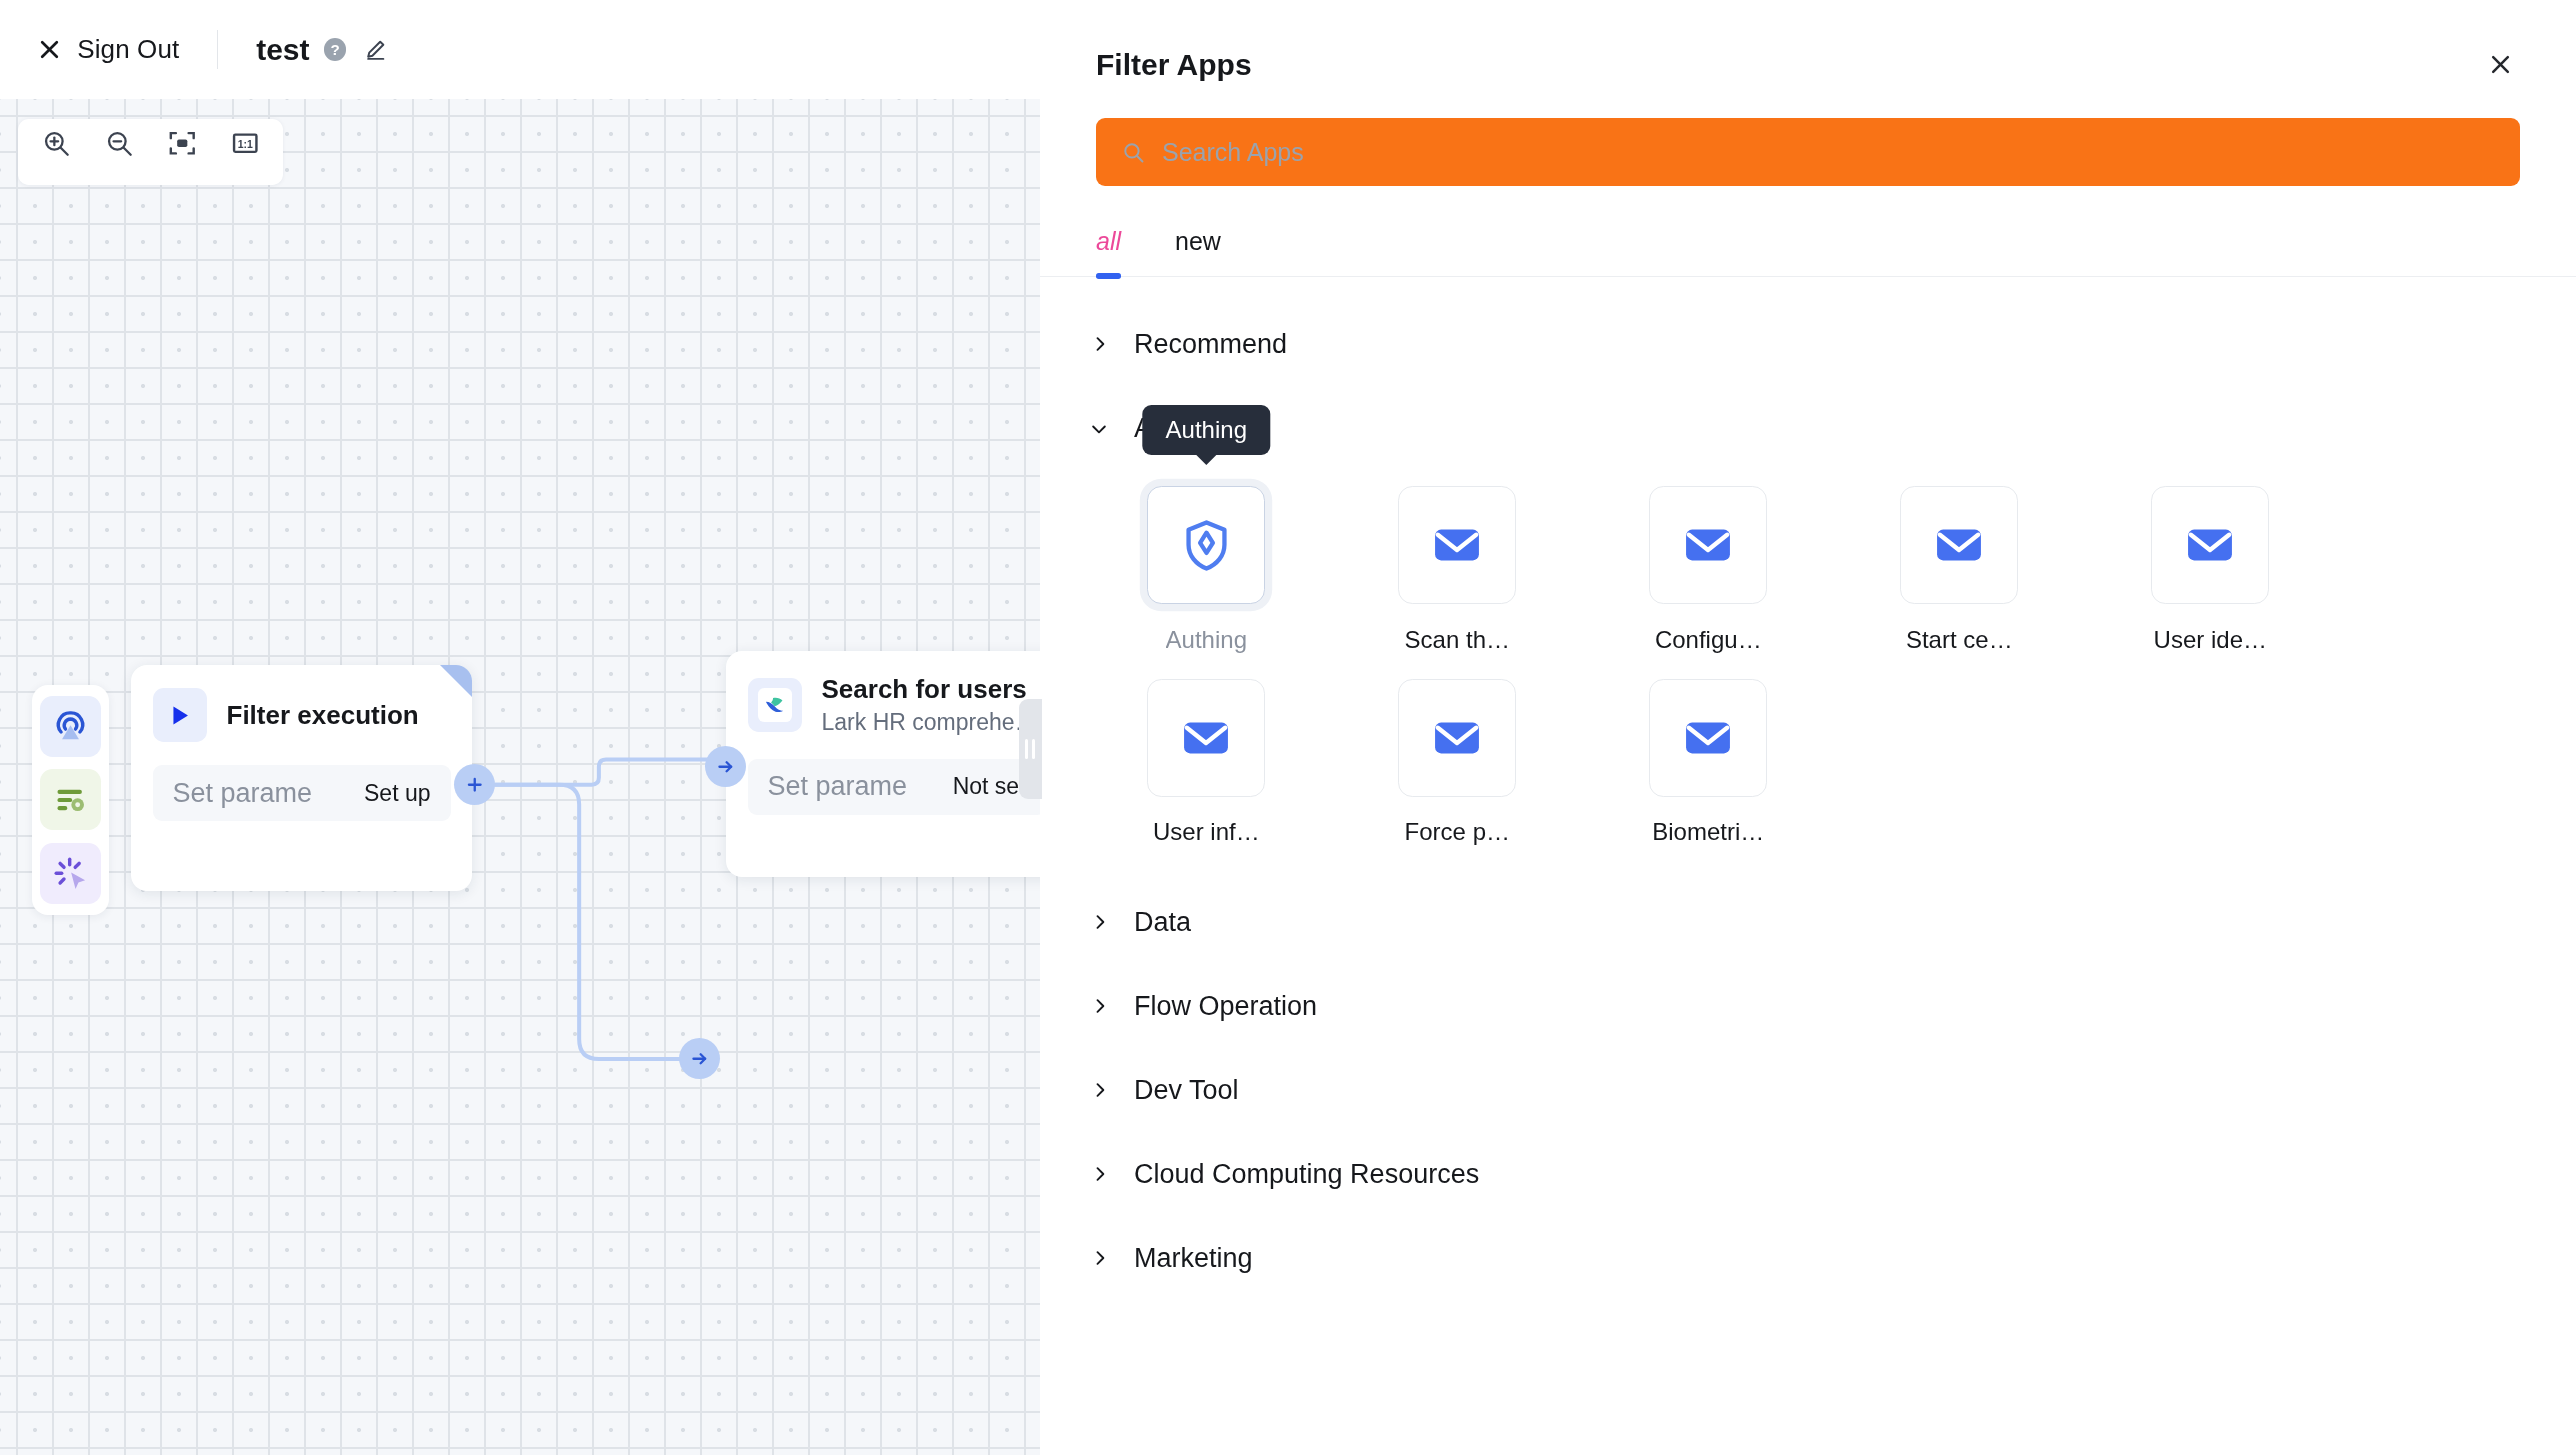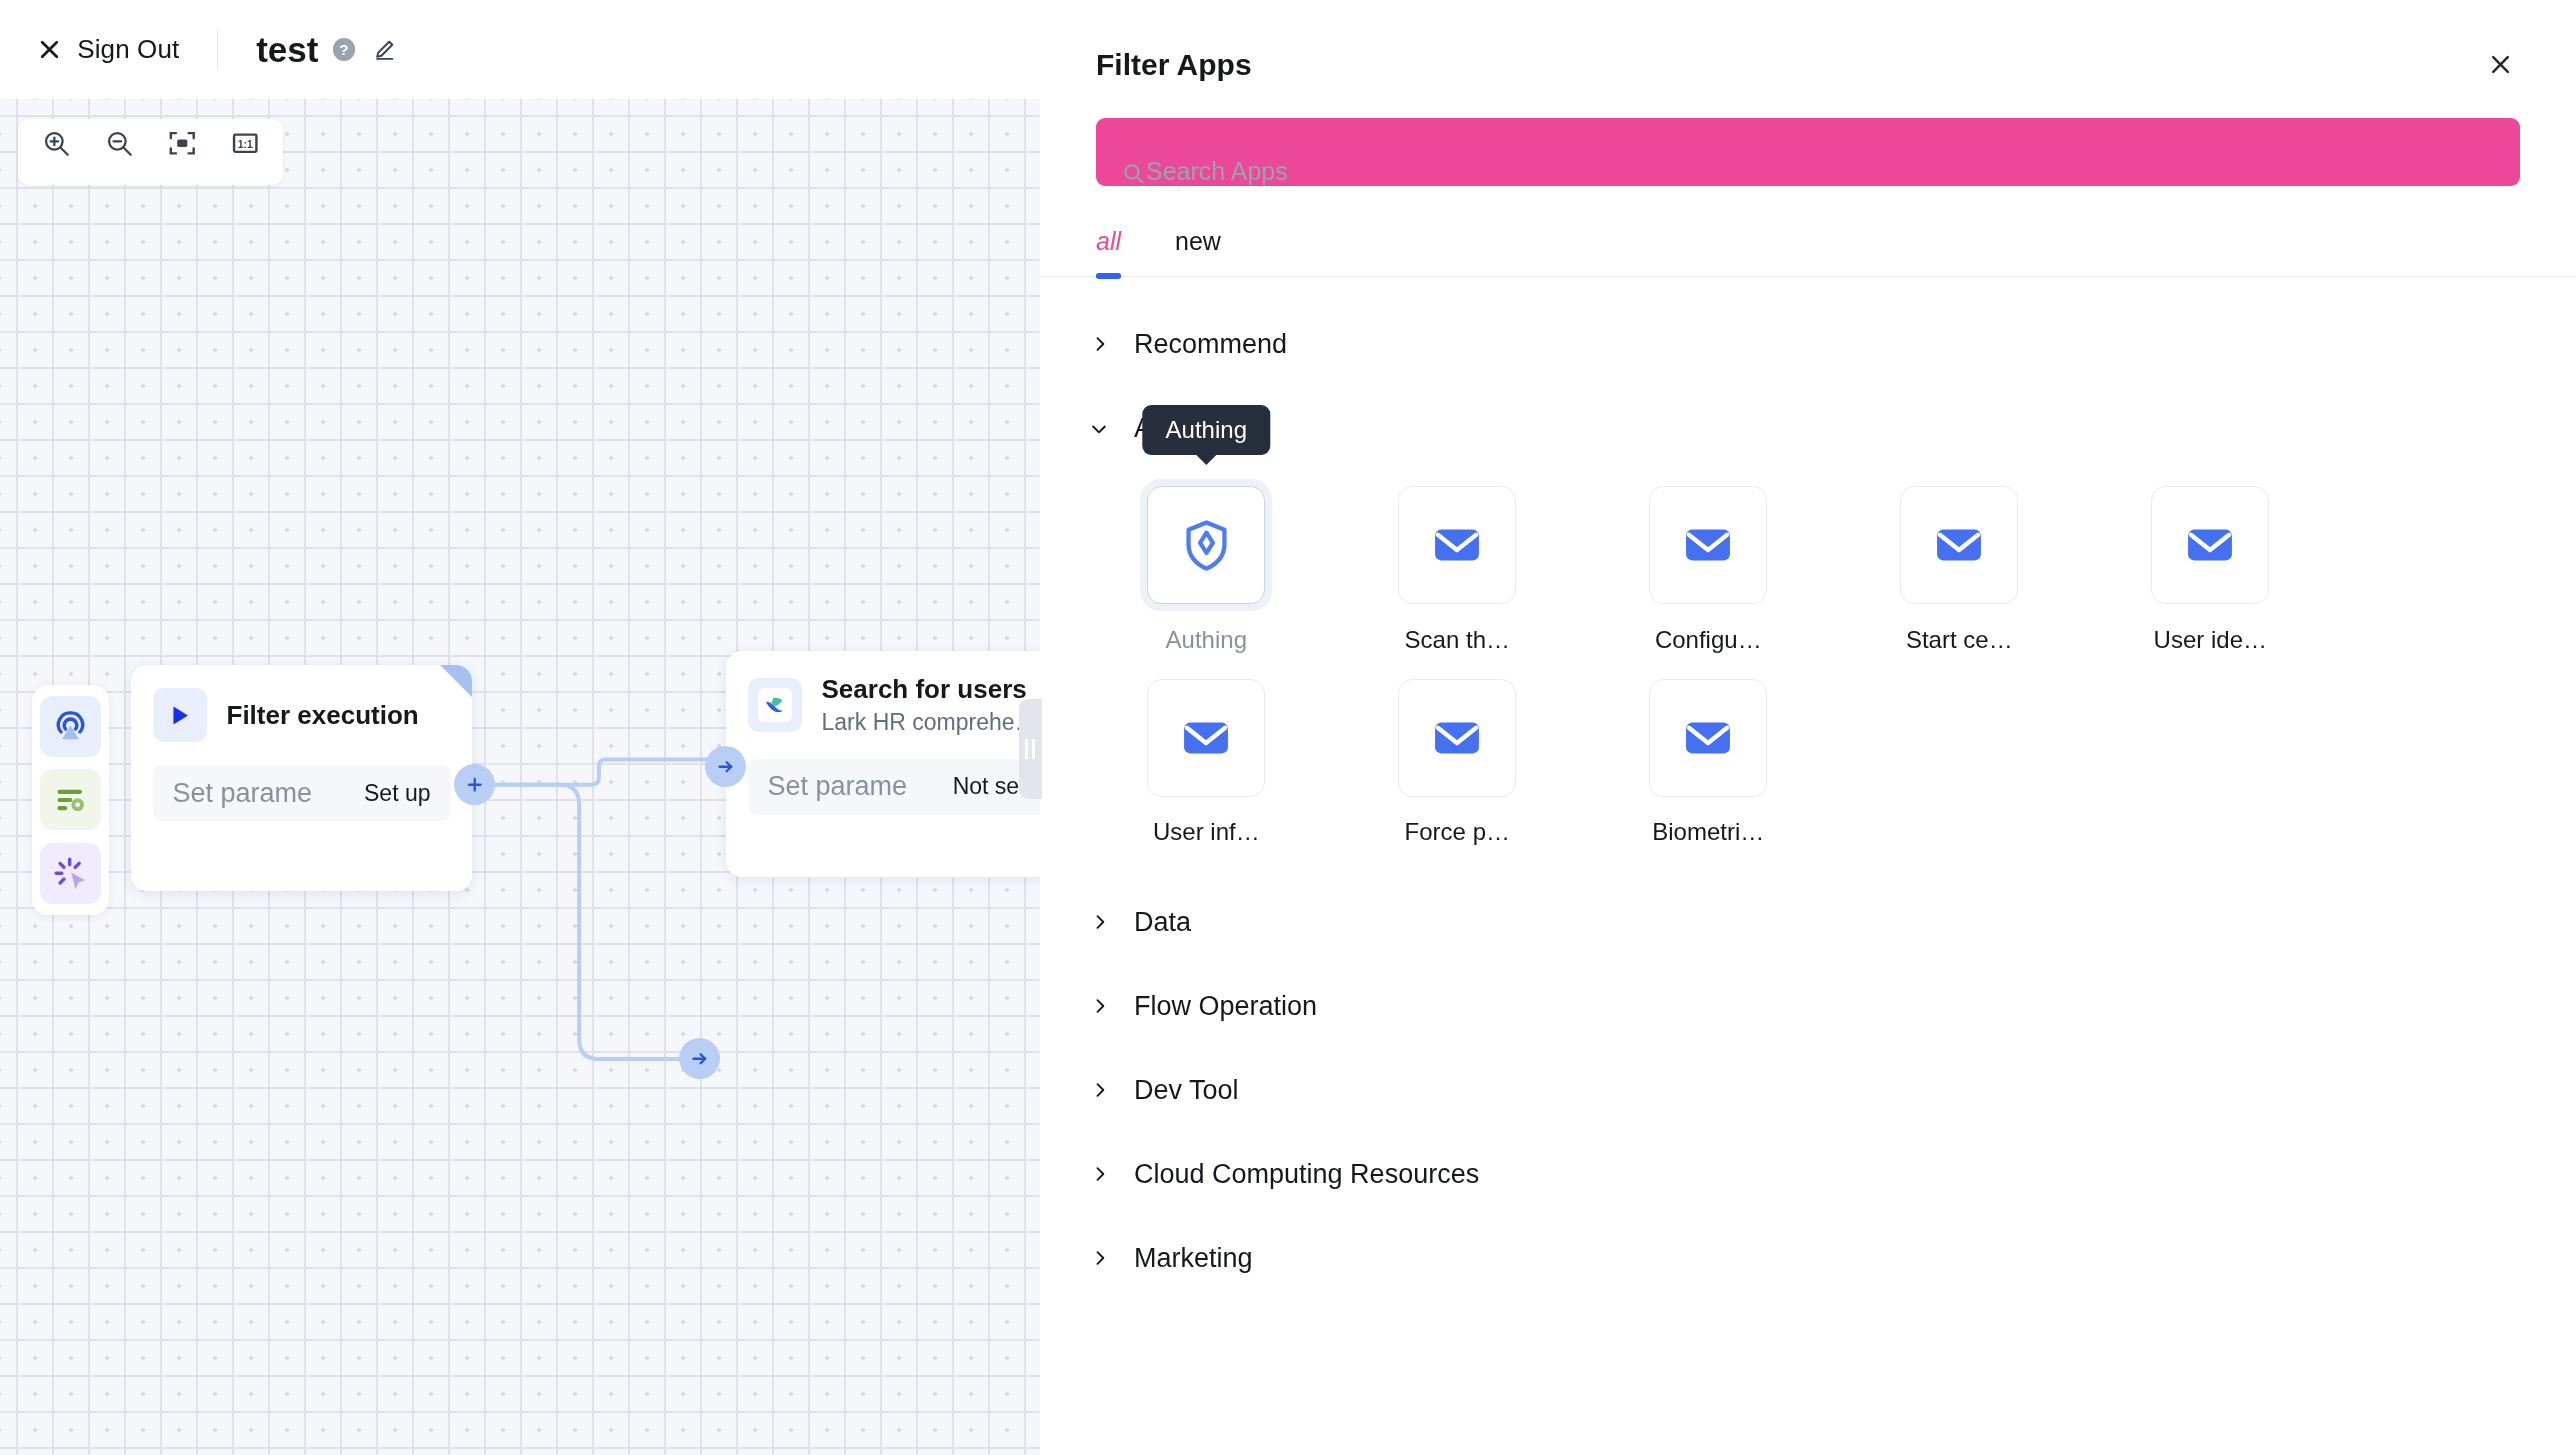--- a/index.html
+++ b/index.html
@@ -41,21 +41,21 @@
   }
   .close-x svg { display: block; }
   .signout-label {
     font-size: 26px; color: #16181c; letter-spacing: 0.1px;
   }
   .topbar-divider {
     width: 0.9px; height: 39px; background: #e3e6ea;
     margin: 0 38px;
   }
   .flow-name {
-    font-size: 35px; font-weight: bold; color: #16181c;
+    font-size: 30px; font-weight: bold; color: #16181c;
   }
   .help-badge {
     width: 22.4px; height: 22.4px; border-radius: 50%;
     background: #9aa3ae; color: #ffffff;
     font-size: 15.2px; font-weight: bold;
     display: flex; align-items: center; justify-content: center;
     margin-left: 14.3px; cursor: pointer;
   }
   .edit-pencil {
     margin-left: 16px; width: 27px; height: 27px;
@@ -217,24 +217,24 @@
   .panel-title { font-size: 30px; font-weight: bold; color: #16181c; }
   .panel-close {
     width: 39px; height: 39px;
     display: flex; align-items: center; justify-content: center;
     color: #24272c; cursor: pointer;
   }
 
   .search-wrap { padding: 34px 56px 0 56px; }
   .search-box {
     height: 68px;
-    background: #ec4899;
+    background: #f97316;
     border-radius: 9px;
-    display: flex; align-items: flex-end;
-    padding: 0 25px; 
+    display: flex; align-items: center;
+    padding: 0 25px; gap: 16px;
   }
   .search-icon { color: #9aa3ae; display: flex; }
   .search-input {
     border: none; outline: none; background: transparent;
     font-family: "Liberation Sans", sans-serif;
     font-size: 25px; color: #16181c;
     width: 100%;
   }
   .search-input::placeholder { color: #9aa3ae; }
 

